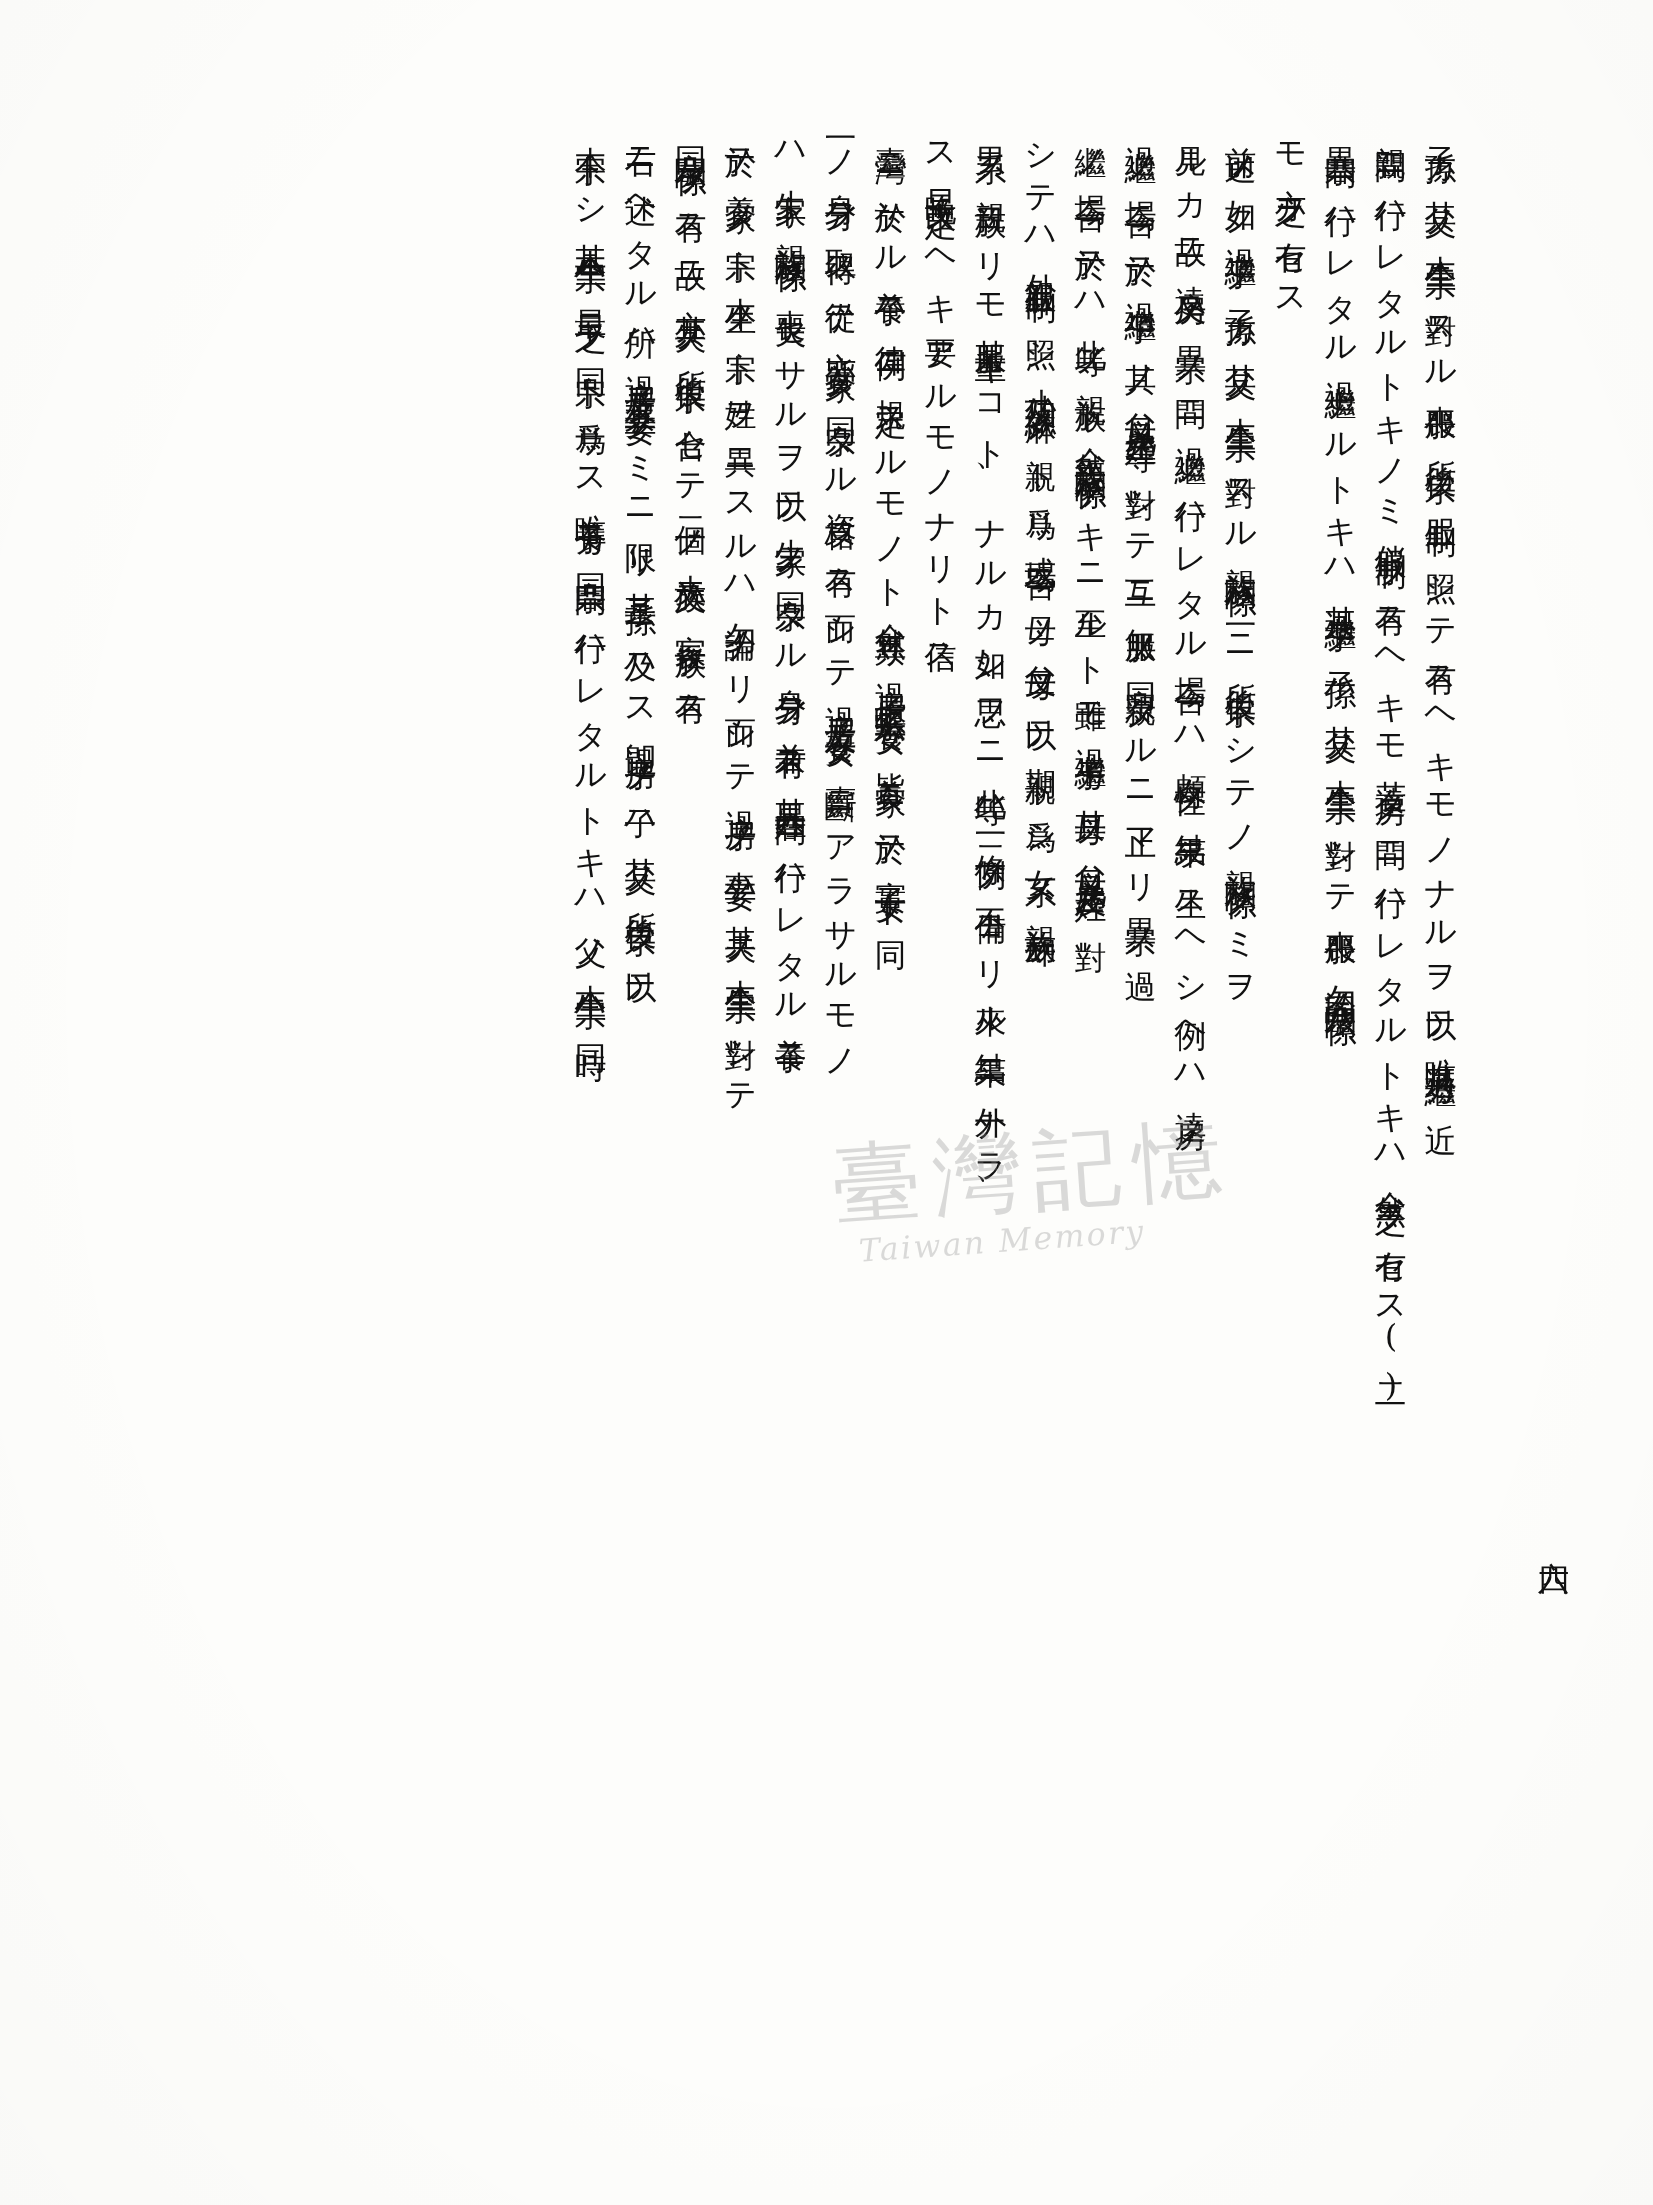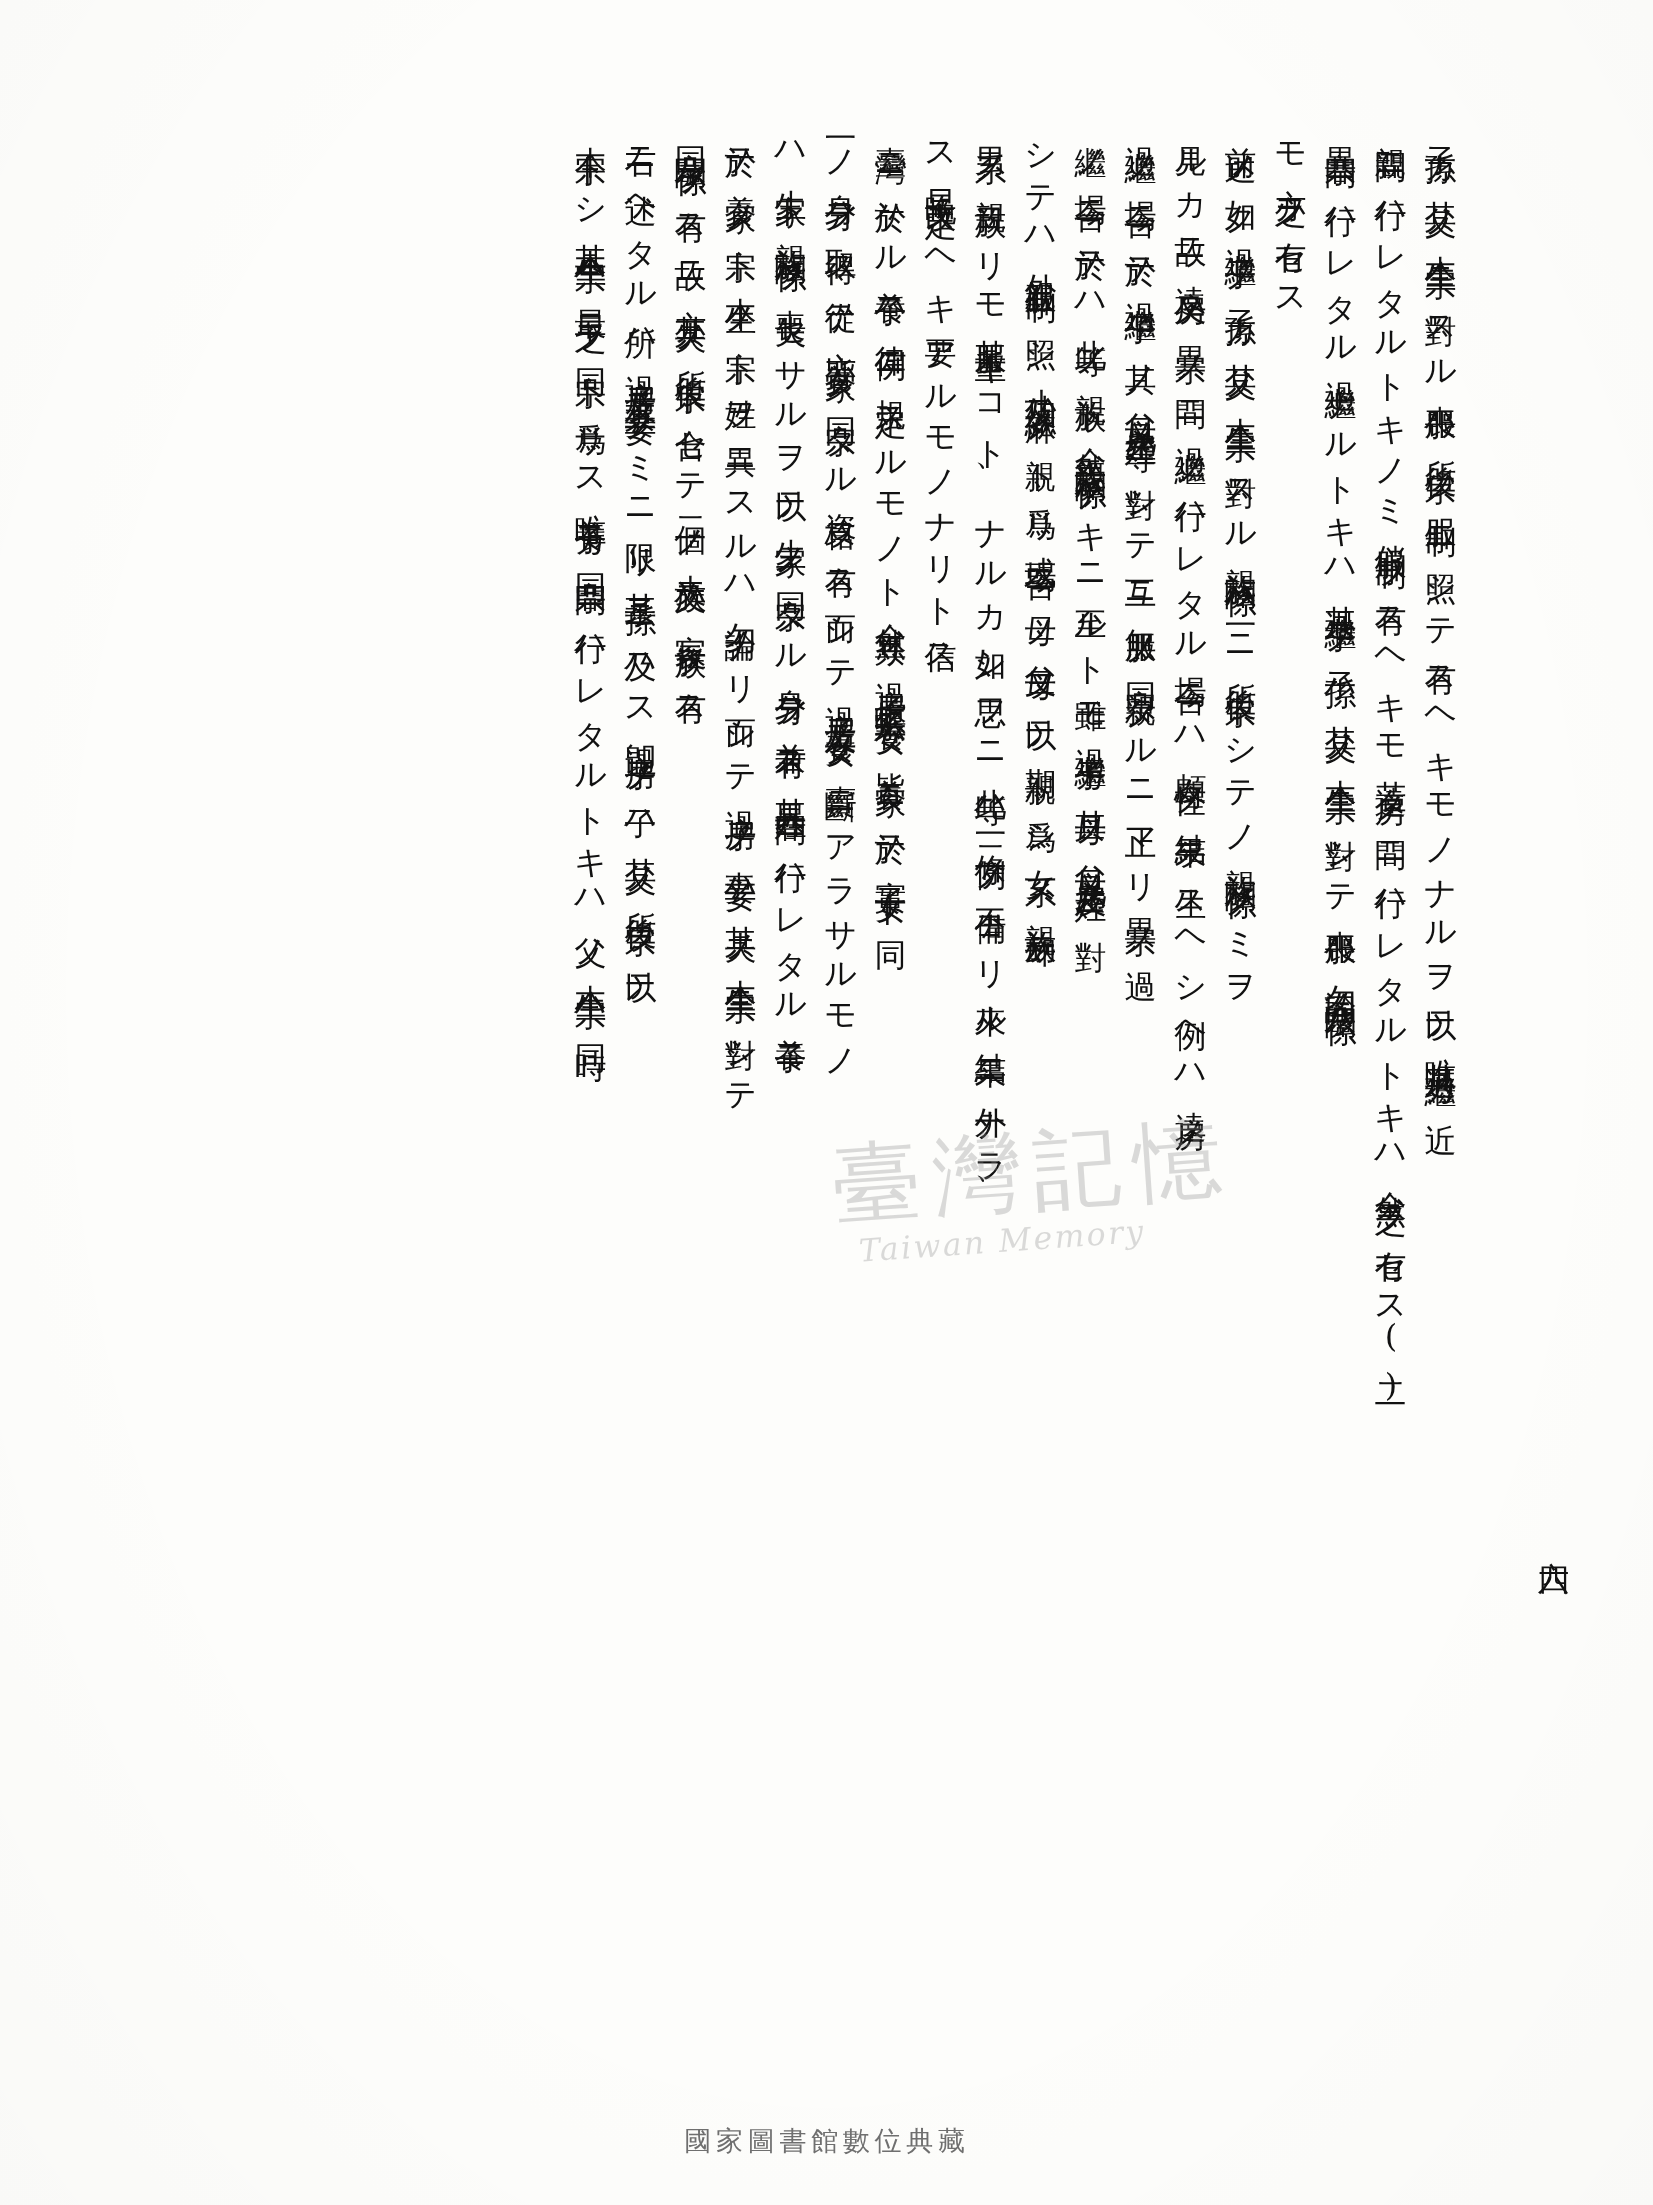--- a/index.html
+++ b/index.html
@@ -146,16 +146,15 @@
     <div class="col">本宗トシ其本生宗ハ最早之ヲ同宗ト爲サス唯養子カ同宗間ニ行ハレタルトキハ父ノ本生宗ハ同時</div>
   </div>
 
   <div class="page-number">六四</div>
 
   <div class="watermark">
     <div class="wm-cn">臺灣記憶</div>
     <div class="wm-en">Taiwan Memory</div>
   </div>
 
-  <div class="footer">國家圖書館數位典藏</div>
 
 </div>
 
 
 </body></html>

